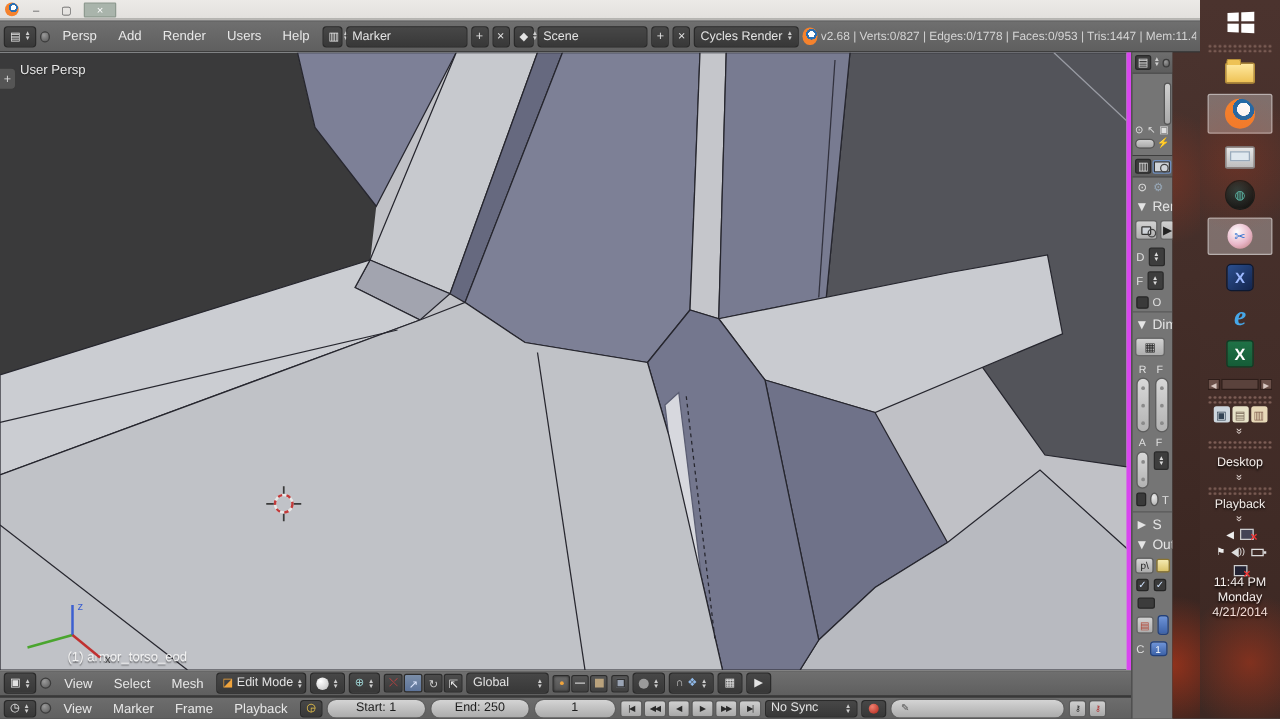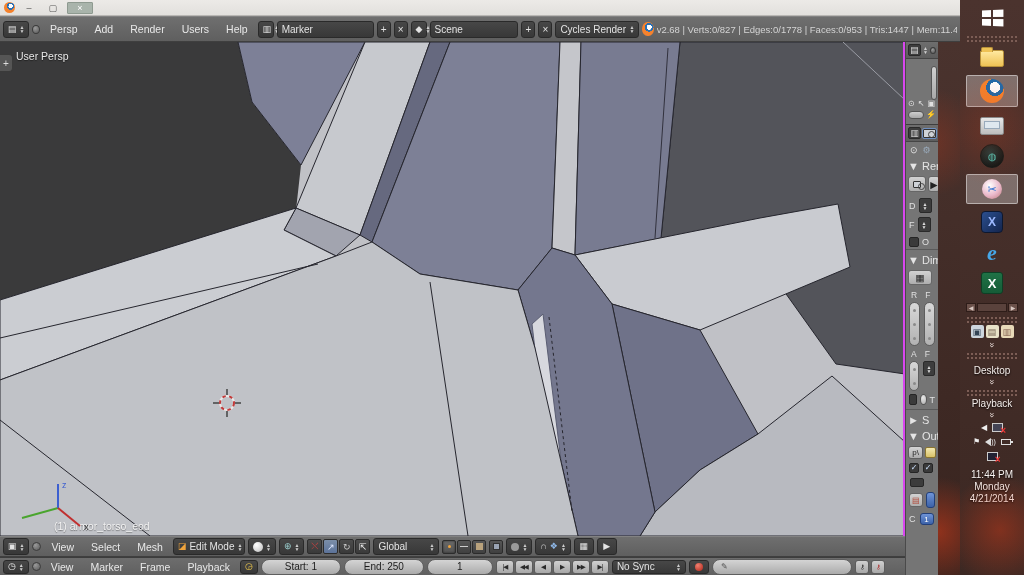--- a/index.html
+++ b/index.html
@@ -19,21 +19,21 @@
   .dbtn{background:linear-gradient(#474747,#383838);border:1px solid #2a2a2a;border-radius:3px;color:#e3e3e3;height:17px;display:flex;align-items:center;gap:3px;padding:0 4px;font-size:10px;white-space:nowrap}
   .lbtn{background:linear-gradient(#d2d2d2,#aeaeae);border:1px solid #666;border-radius:3px;color:#222;height:16px;display:flex;align-items:center;justify-content:center;gap:2px;padding:0 4px;font-size:9.5px;white-space:nowrap}
   .pill{background:linear-gradient(#d4d4d4,#ababab);border:1px solid #5f5f5f;border-radius:9px;color:#1d1d1d;height:16px;display:flex;align-items:center;justify-content:center;font-size:10px;padding:0 8px;white-space:nowrap}
   .stepper{display:flex;flex-direction:column;justify-content:center;line-height:4px;font-size:5px;color:#cfcfcf}
   .roundtog{width:9px;height:9px;border-radius:50%;background:radial-gradient(circle at 35% 30%,#9a9a9a,#585858);border:1px solid #3c3c3c}
   .ico{font-size:9px;line-height:9px}
   
   #infobar{left:0;top:16px;width:960px;height:26px;display:flex;align-items:center;padding:0 3px;gap:3px}
   #stats{color:#d4d4d4;font-size:9.5px;white-space:nowrap;overflow:hidden}
   
-  #viewport{left:0;top:42px;width:905px;height:494px;background:#c0c1c6;overflow:hidden;border-right:2px solid #d946ef}
+  #viewport{left:0;top:42px;width:905px;height:494px;background:#c0c1c6;overflow:hidden;border-right:4px solid #d946ef}
   #model-svg{position:absolute;left:0;top:0}
   #view-label{position:absolute;left:16px;top:8px;color:#e8e8e8;font-size:10.5px;text-shadow:0 1px 1px rgba(0,0,0,.5)}
   #obj-label{position:absolute;left:54px;top:478px;color:#f2f2f2;font-size:10.5px;text-shadow:0 1px 1px rgba(0,0,0,.4)}
   #plus-tab{position:absolute;left:0;top:12px;width:13px;height:18px;background:rgba(90,90,90,.85);border:1px solid #3a3a3a;border-left:none;border-radius:0 4px 4px 0;color:#ddd;display:flex;align-items:center;justify-content:center;font-size:10px}
   
   #v3dheader{left:0;top:536px;width:905px;height:21px;display:flex;align-items:center;gap:3px;padding:0 3px}
   .modesq{width:14px;height:14px;border:1px solid #2c2c2c;border-radius:2px;background:linear-gradient(#565656,#404040);display:flex;align-items:center;justify-content:center}
   .modesq.active{background:linear-gradient(#6b6b6b,#525252);box-shadow:inset 0 0 2px #222}
   .dot{width:3px;height:3px;border-radius:50%}
   .axbtn{width:15px;height:15px;border:1px solid #2c2c2c;border-radius:2px;display:flex;align-items:center;justify-content:center;background:linear-gradient(#4c4c4c,#3a3a3a);font-size:9px}
@@ -523,18 +523,18 @@
     <span class="mini">⚑</span>
     <span class="flex">
         <span class="spk"></span>
         <span class="mini" style="font-size:7px">))</span>
       </span>
     <span class="battery"></span>
   </div>
   <div class="trayrow" style="margin-top:6px">
     <span class="netx"></span>
   </div>
-  <div class="clock" style="margin-top:8px">
+  <div class="clock" style="">
     <div>11:44 PM</div>
     <div>Monday</div>
     <div>4/21/2014</div>
   </div>
 </div>
 
 </body></html>

